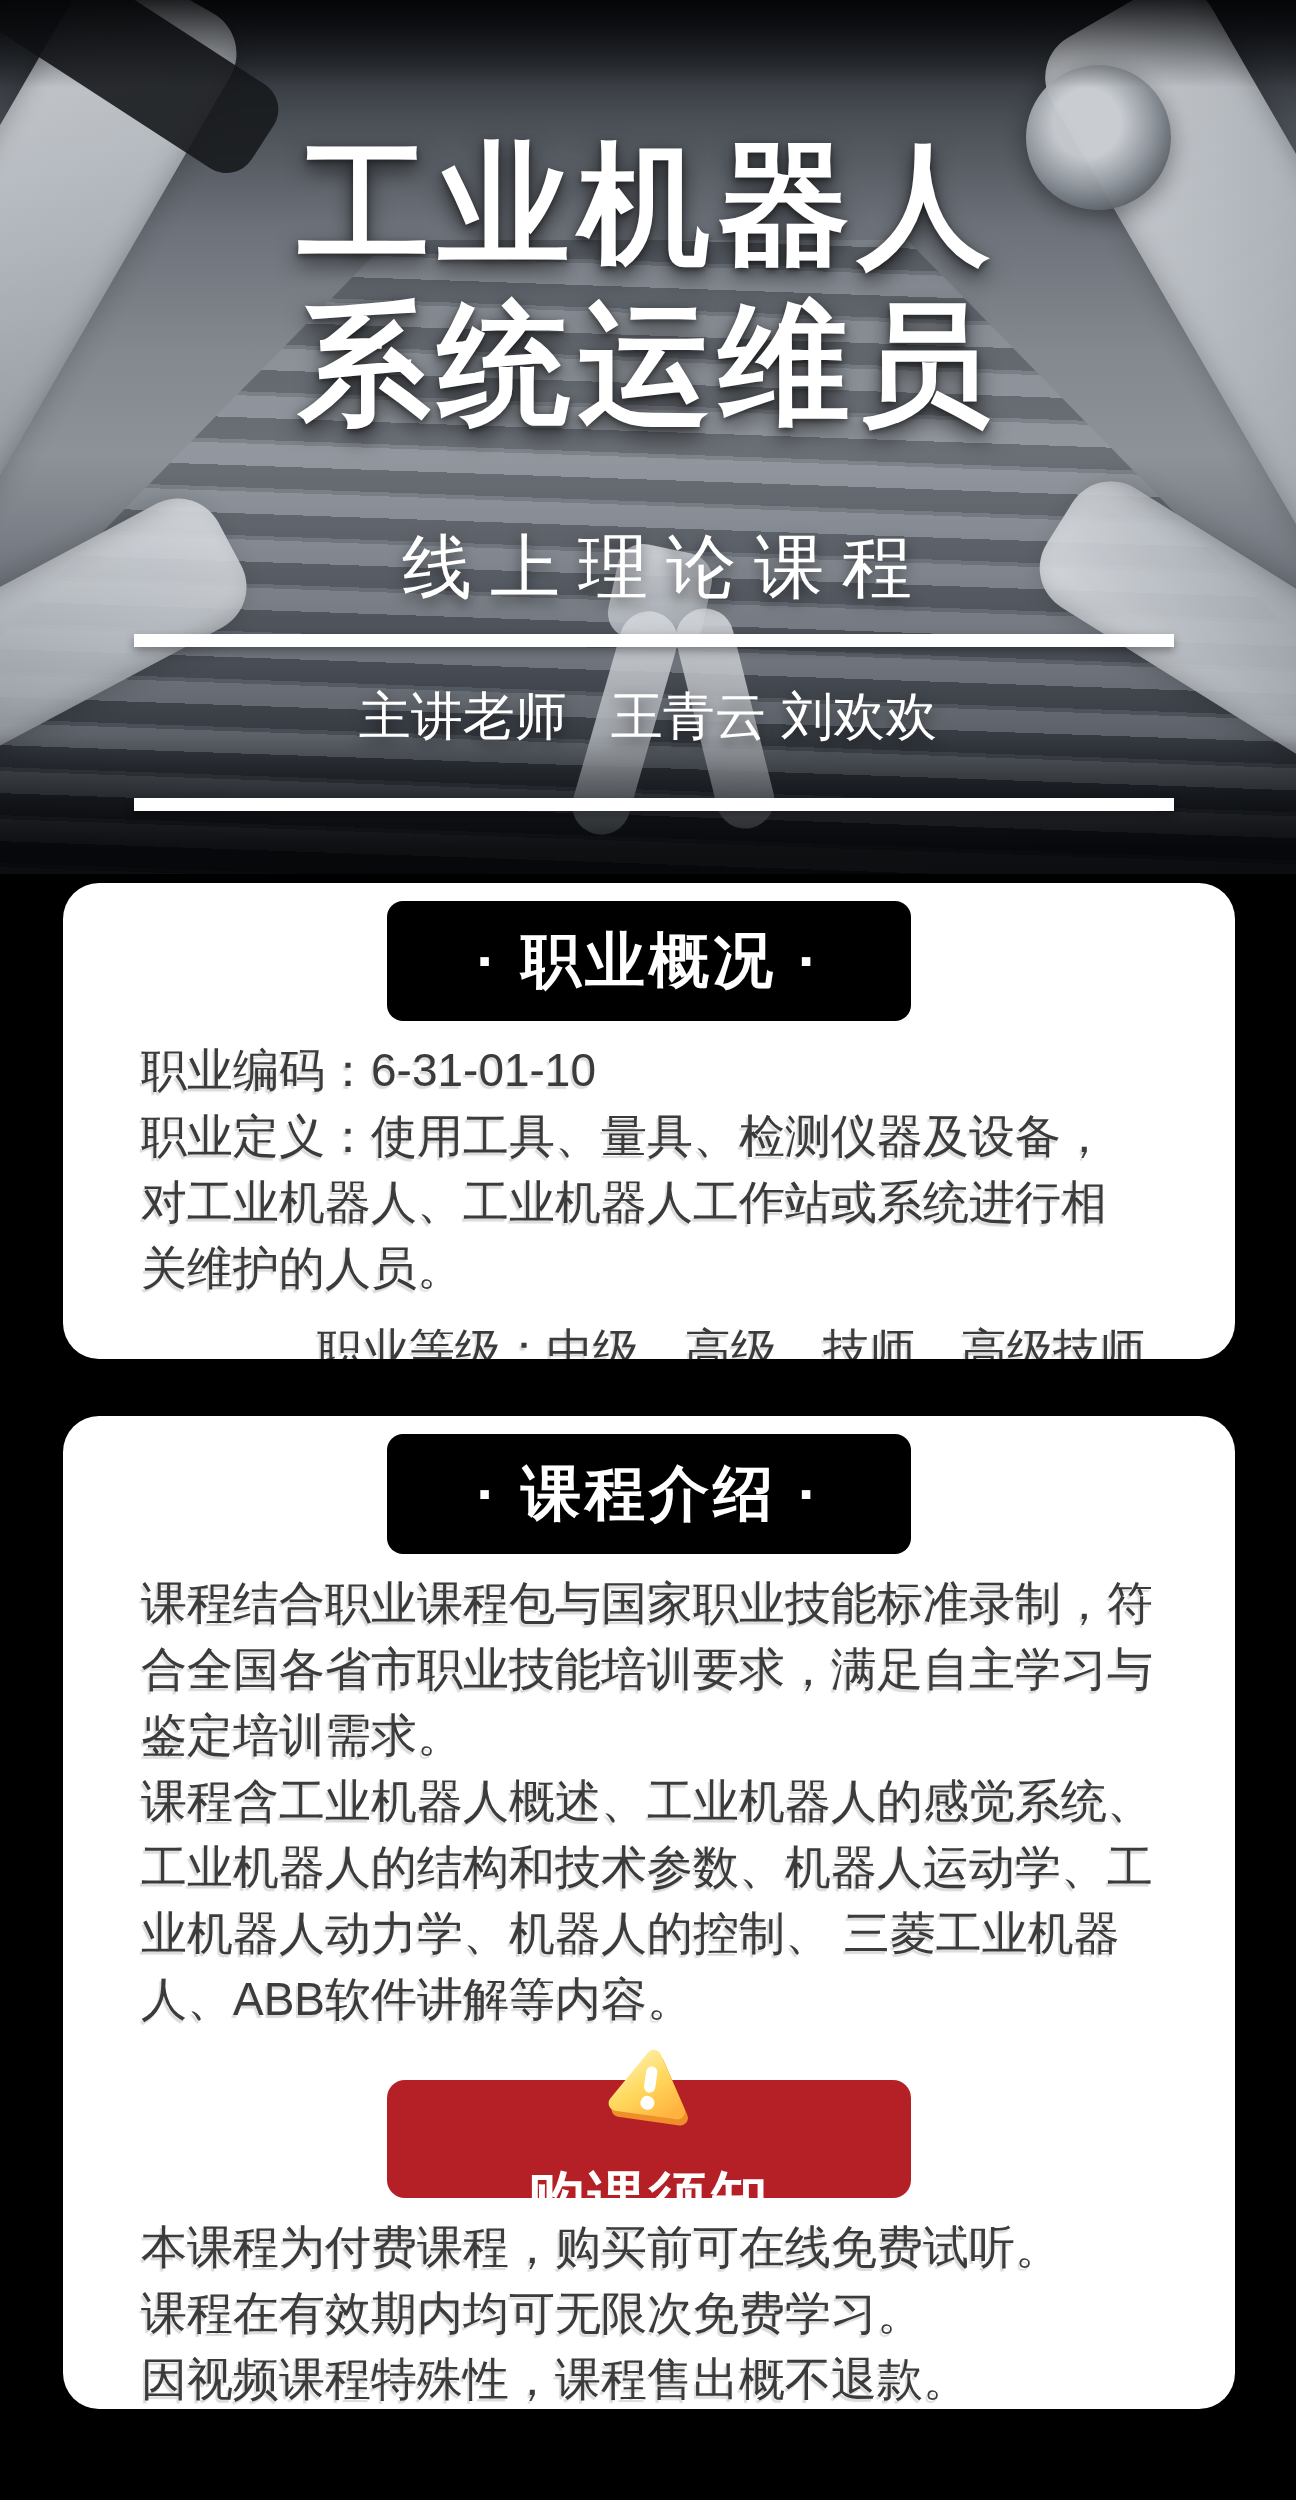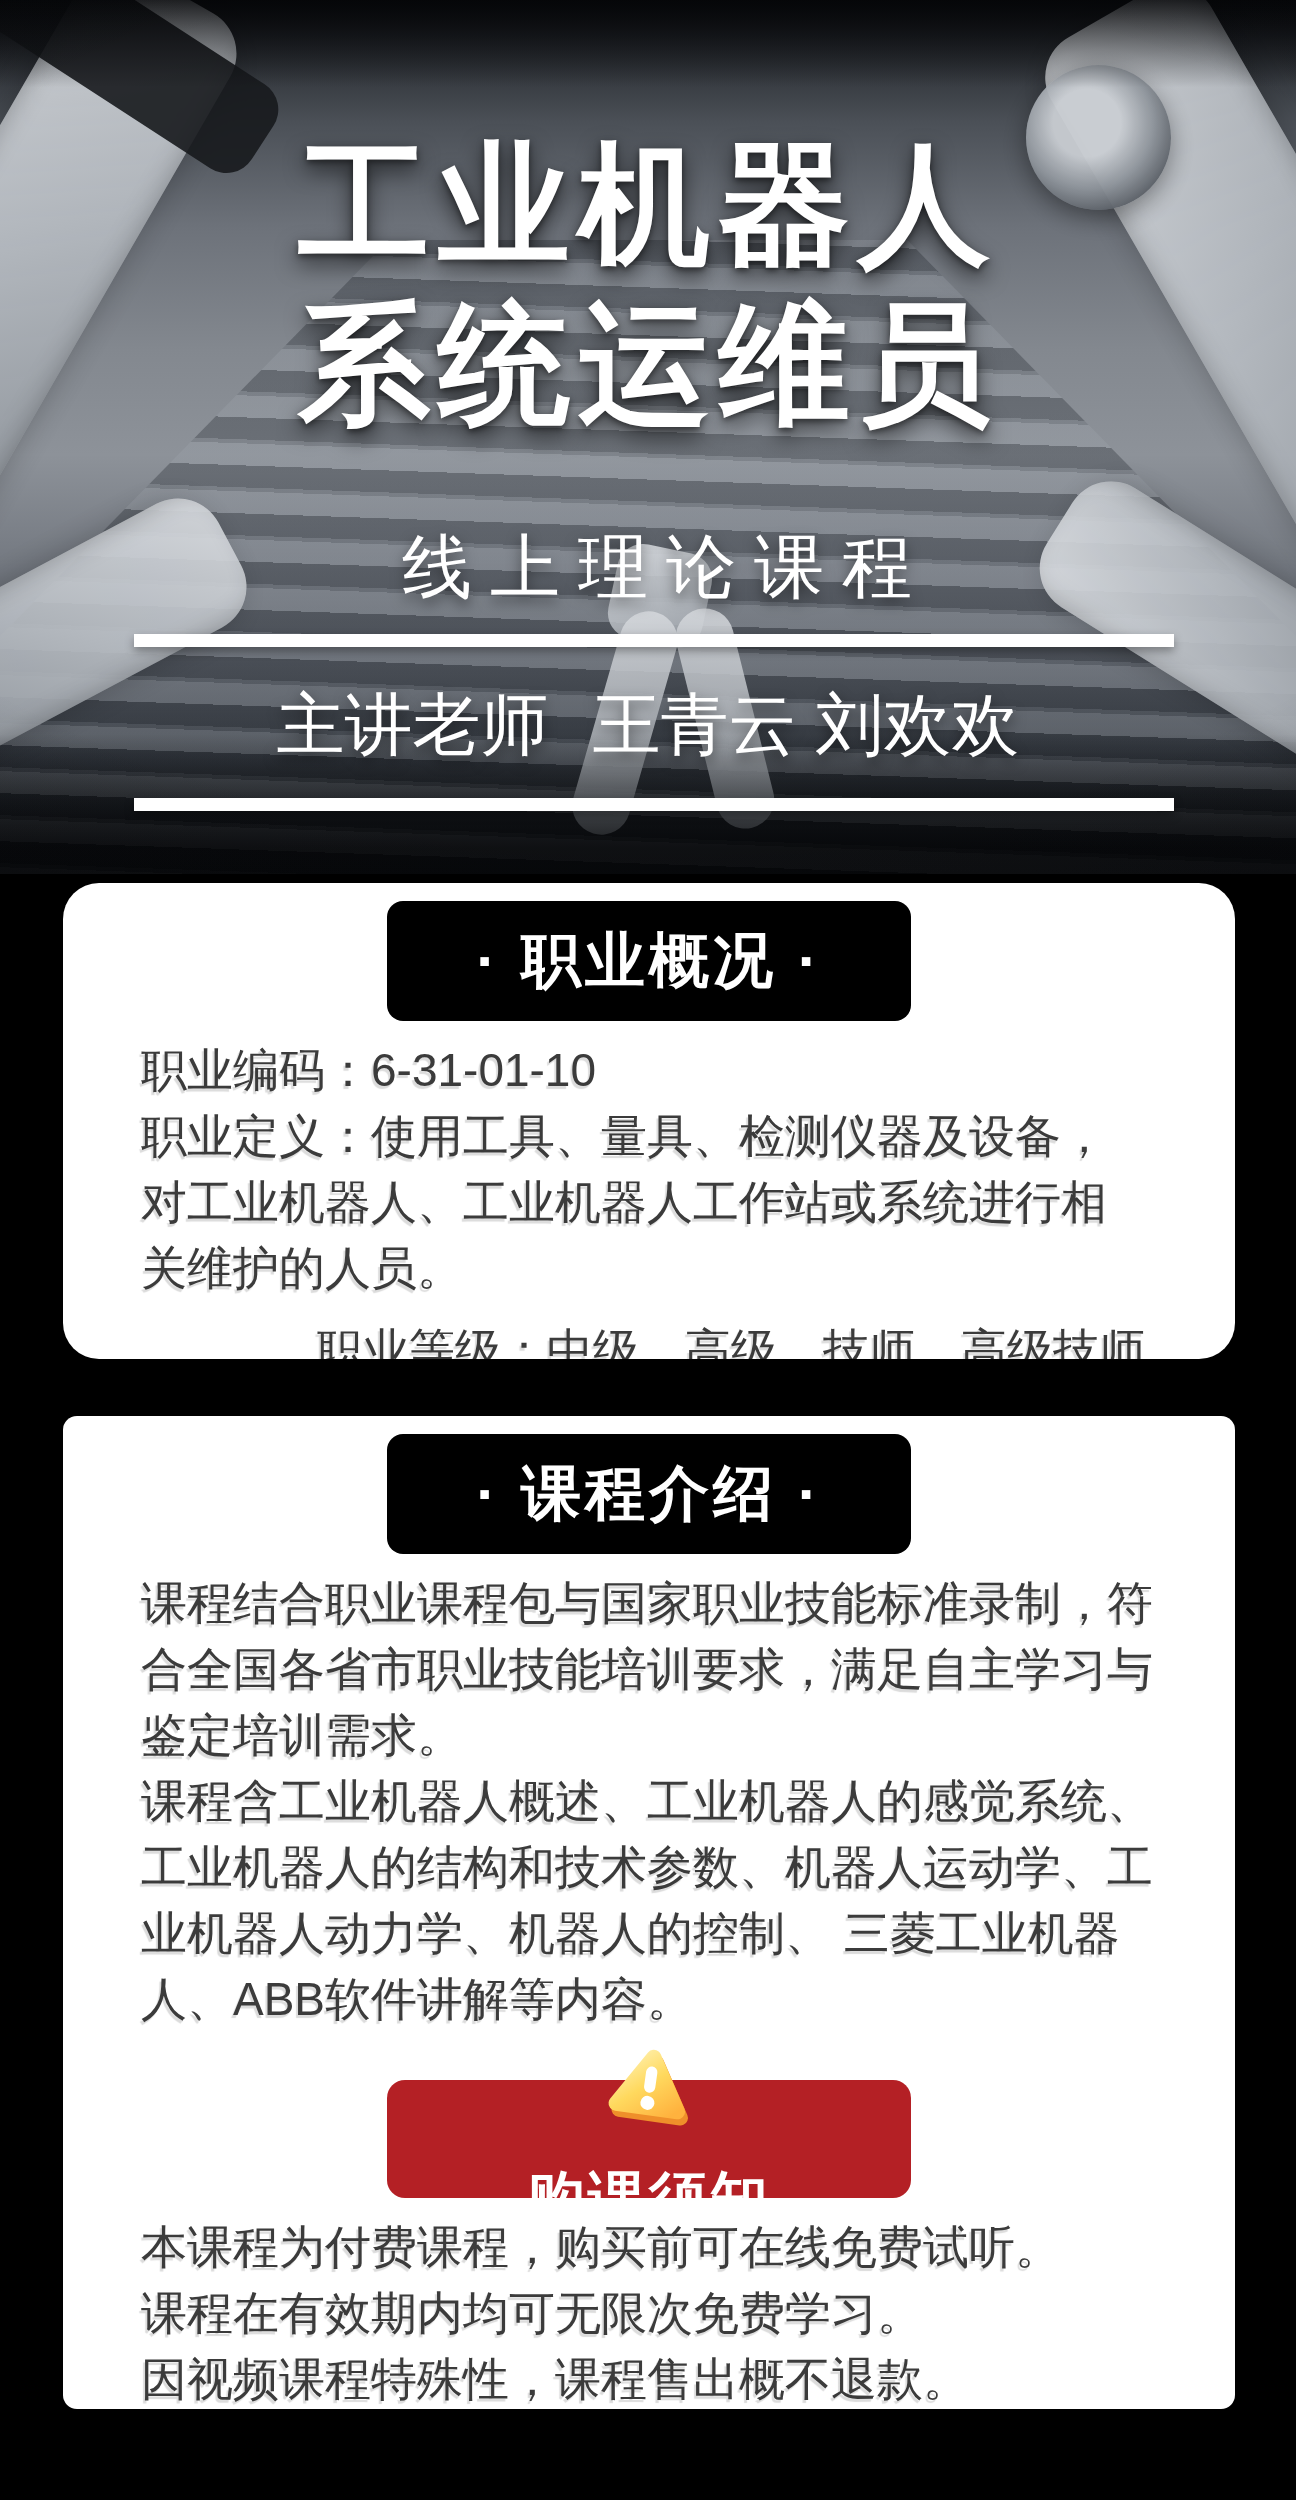--- a/index.html
+++ b/index.html
@@ -41,26 +41,26 @@
     font-size:132px;line-height:1;letter-spacing:8px;
     text-shadow:0 10px 22px rgba(0,0,0,.65),0 3px 6px rgba(0,0,0,.5);}
   .hero-title-1{top:138px;}
   .hero-title-2{top:298px;}
   .hero-subtitle{top:532px;font-size:70px;line-height:1;font-weight:400;letter-spacing:18px;padding-left:18px;
     text-shadow:0 6px 14px rgba(0,0,0,.55);}
   .divider{position:absolute;left:134px;width:1040px;height:13px;background:#fff;z-index:3;
     box-shadow:0 4px 10px rgba(0,0,0,.35);}
   .divider-1{top:634px;}
   .divider-2{top:798px;}
-  .lecturer-row{top:690px;display:flex;justify-content:center;gap:44px;font-size:68px;line-height:1;
+  .lecturer-row{top:690px;display:flex;justify-content:center;gap:44px;font-size:52px;line-height:1;
     font-weight:400;text-shadow:0 6px 14px rgba(0,0,0,.55);}
   
   .card{position:absolute;left:63px;width:1172px;background:#fff;border-radius:36px;overflow:hidden;}
   .card-career{top:883px;height:476px;}
-  .card-course{top:1416px;height:993px;border-radius:14px;}
+  .card-course{top:1416px;height:993px;}
   .pill-badge{width:524px;height:120px;margin:18px auto 0;border-radius:16px;background:#000;
     display:flex;align-items:center;justify-content:center;
     color:#fff;font-size:60px;font-weight:800;letter-spacing:4px;
     text-shadow:0 3px 4px rgba(0,0,0,.4);}
   .card-body{margin:16px 44px 0 78px;font-size:46px;line-height:66px;color:#3b3b3b;
     white-space:pre-line;text-shadow:-2px 3px 1px rgba(0,0,0,.14);}
   .notice-badge{width:524px;height:118px;margin:48px auto 0;border-radius:18px;
     display:flex;align-items:center;justify-content:center;gap:26px;
     color:#fff;font-size:58px;font-weight:800;letter-spacing:3px;}
   .notice-badge .w-icon{width:94px;height:94px;flex:0 0 auto;}

